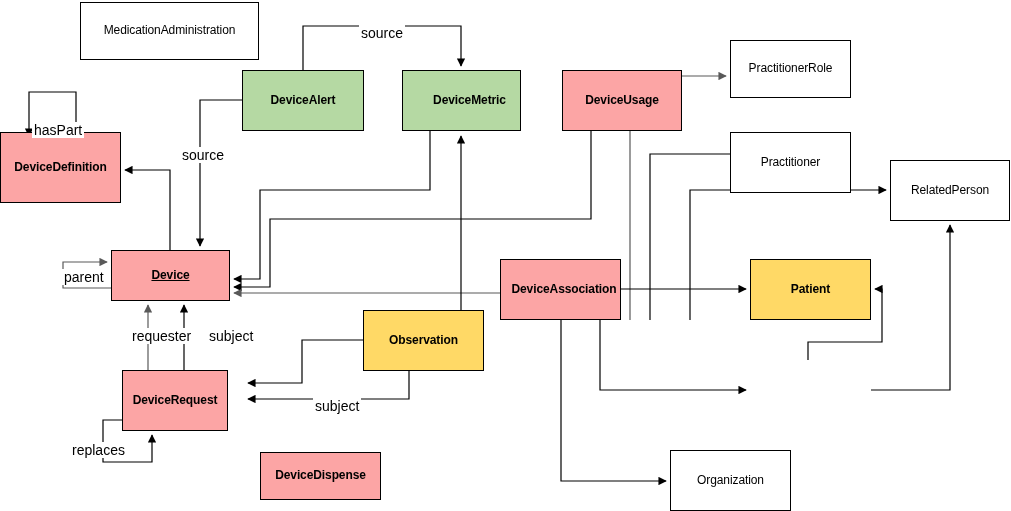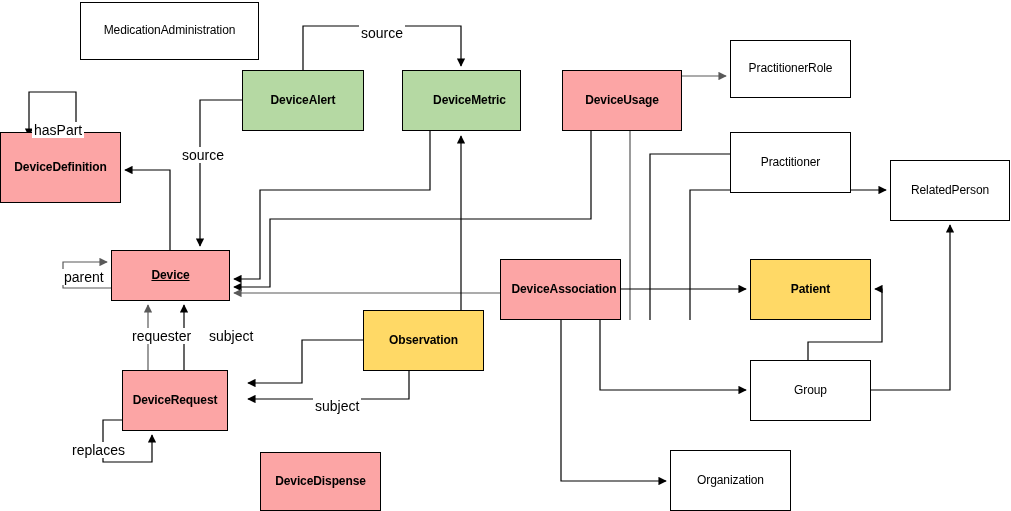--- a/index.html
+++ b/index.html
@@ -172,33 +172,30 @@
   </div>
 
   <div class="node yellow" style="left:750px; top:259px; width:121px; height:61px;">
     <span>Patient</span>
   </div>
 
   <div class="node yellow" style="left:363px; top:310px; width:121px; height:61px;">
     <span>Observation</span>
   </div>
 
-  <div class="node plain" style="left:750px; top:360px; width:121px; height:61px;">
-    <span>Group</span>
-  </div>
 
   <div class="node blue" style="left:122px; top:370px; width:106px; height:61px;">
     <span>DeviceRequest</span>
   </div>
 
   <div class="node plain" style="left:670px; top:450px; width:121px; height:61px;">
     <span>Organization</span>
   </div>
 
-  <div class="node blue" style="left:260px; top:452px; width:121px; height:59px;">
+  <div class="node blue" style="left:260px; top:452px; width:121px; height:48px;">
     <span>DeviceDispense</span>
   </div>
 
   <div class="edge-label" style="left:359px; top:25px;">source</div>
 
   <div class="edge-label" style="left:32px; top:102px;margin-top:20px;">hasPart</div>
 
   <div class="edge-label" style="left:180px; top:147px;">source</div>
 
   <div class="edge-label" style="left:62px; top:269px;">parent</div>

